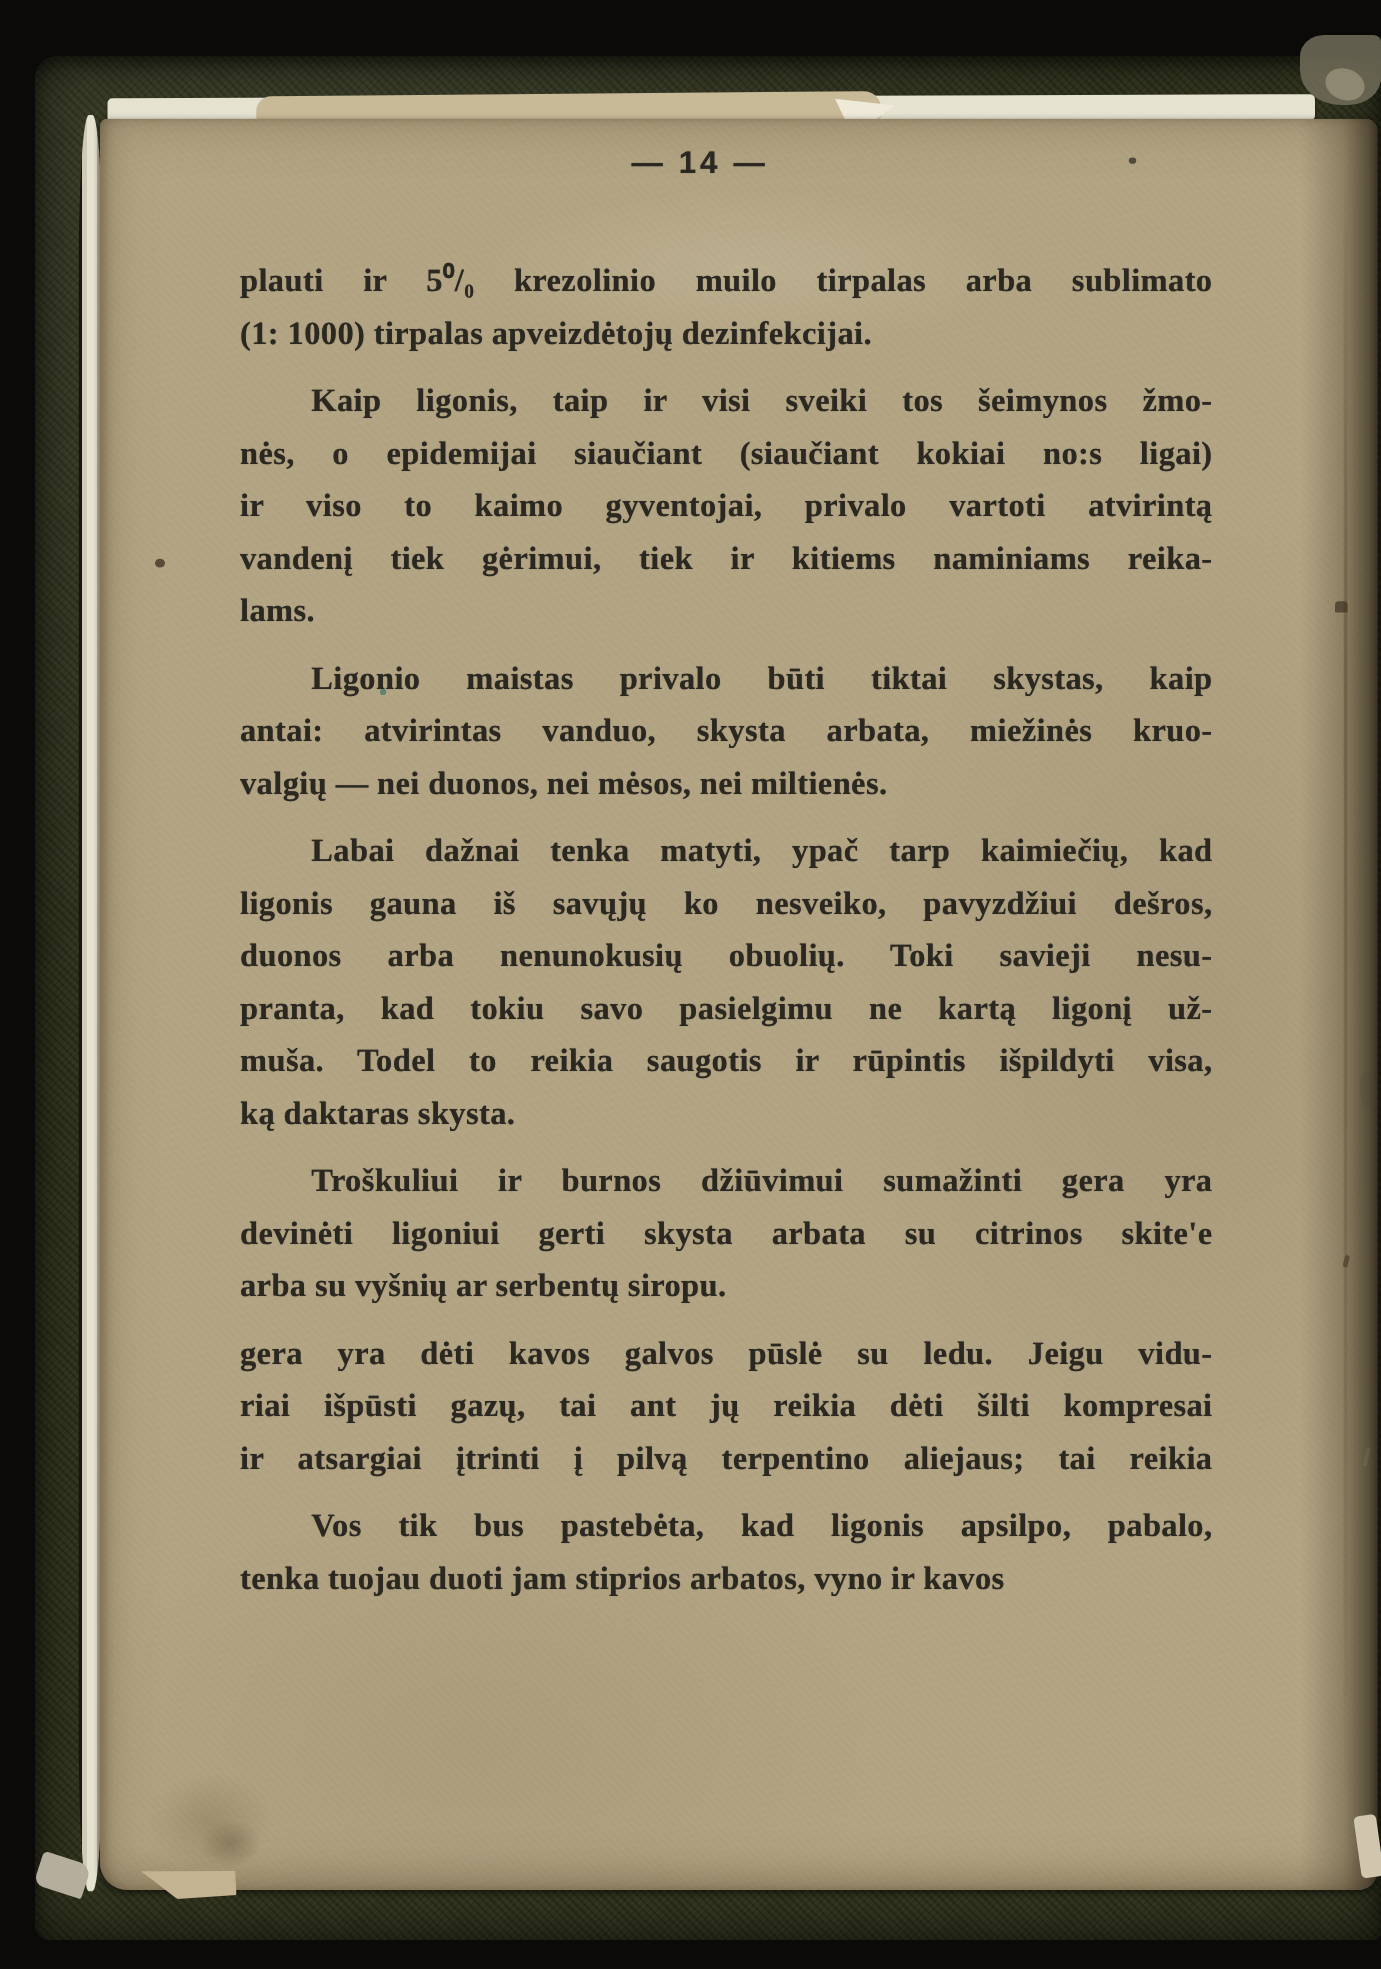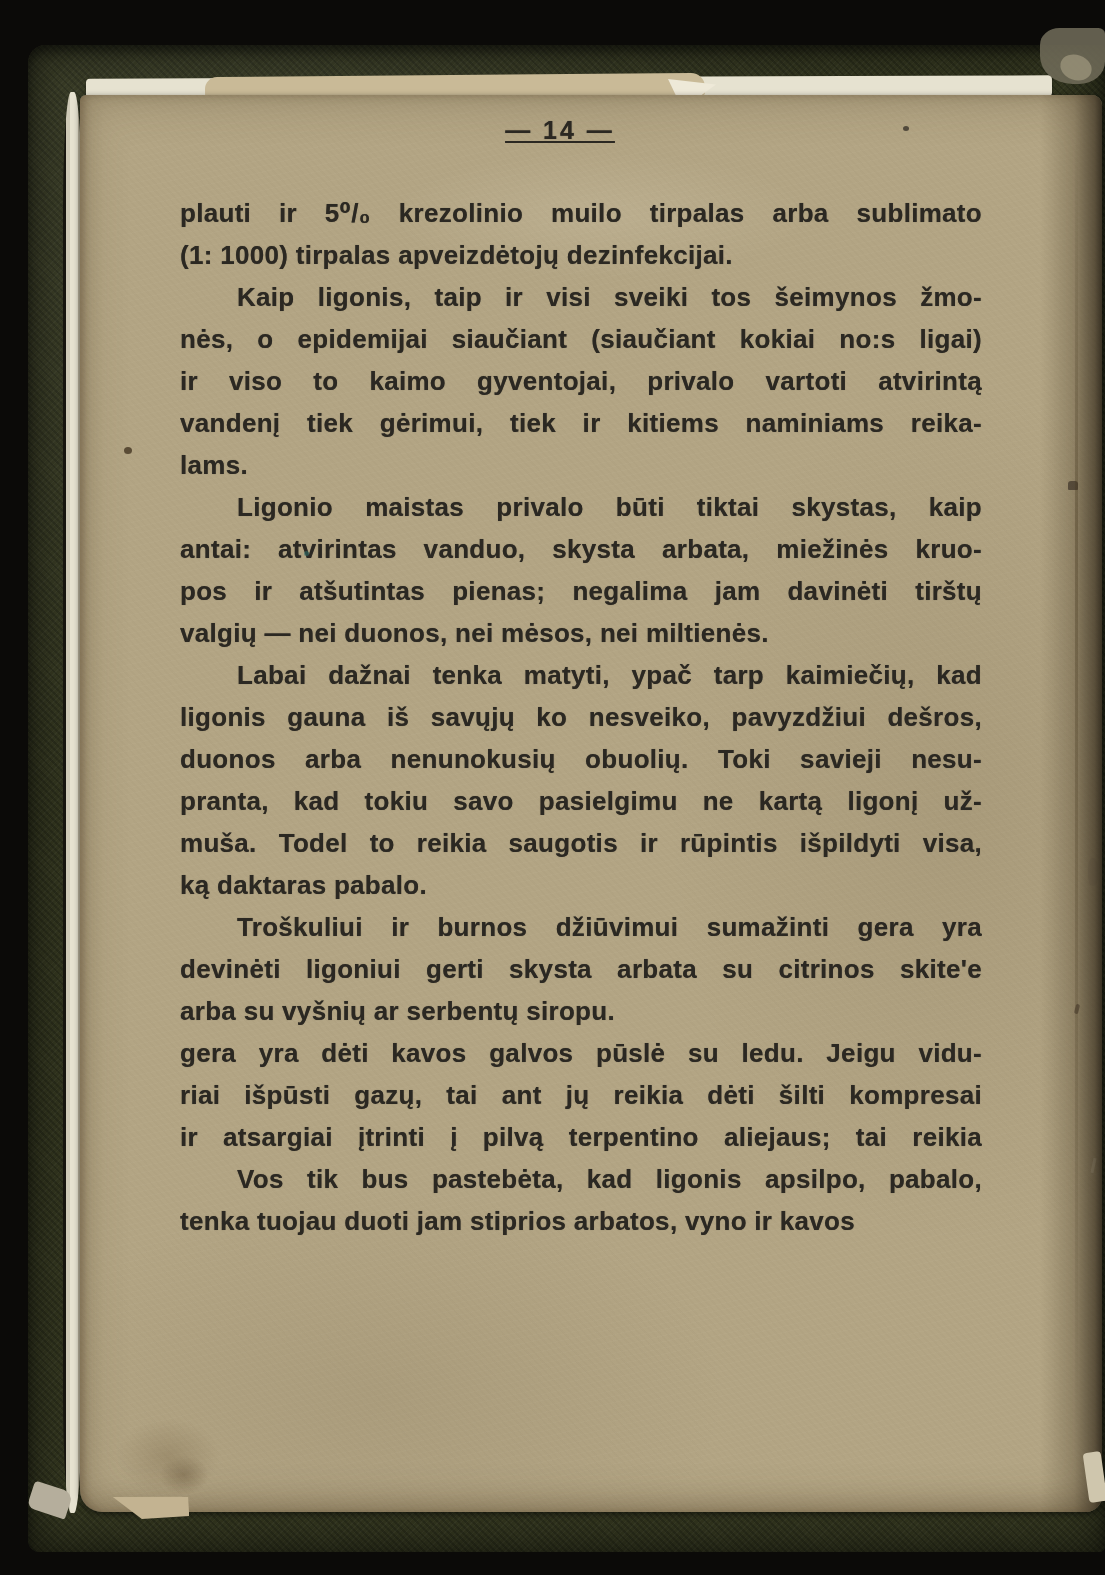--- a/index.html
+++ b/index.html
@@ -72,28 +72,28 @@
   }
   .right-crease{
     position:absolute;top:40px;right:24px;width:3px;height:92%;
     background:linear-gradient(to bottom, rgba(70,55,30,.0), rgba(70,55,30,.35) 30%, rgba(70,55,30,.15) 80%, transparent);
     pointer-events:none;
   }
   
   .page-number{
     position:absolute;top:21px;left:0;right:62px;text-align:center;
     font-size:25px;font-weight:bold;letter-spacing:3px;
-    color:var(--ink,#2b2822);text-shadow:0 0 .7px rgba(43,40,34,.7);text-decoration:underline;
+    color:var(--ink,#2b2822);text-shadow:0 0 .7px rgba(43,40,34,.7);
   }
   .text-block{
     position:absolute;top:97px;left:100px;width:802px;
     font-size:26px;font-weight:bold;line-height:42px;letter-spacing:.3px;
     color:var(--ink,#2b2822);text-shadow:0 0 .7px rgba(43,40,34,.65);
   }
-  .paragraph{margin:0;}
+  .paragraph{margin:12px;font-family:Liberation Serif, serif;}
   .line{text-align:justify;text-align-last:justify;white-space:normal;overflow:hidden;height:42px;}
   .line.last{text-align-last:left;}
   .line.indent{padding-left:57px;}
   
   .speck{position:absolute;pointer-events:none;}
   .sp-margin-dot{left:44px;top:352px;width:8px;height:7px;background:#4a3c28;border-radius:50%;opacity:.85;}
   .sp-header-dot{left:823px;top:31px;width:6px;height:5px;background:#3a332a;border-radius:50%;opacity:.8;}
   .sp-right-n{left:988px;top:386px;width:10px;height:9px;background:#4a4034;border-radius:3px 3px 1px 1px;opacity:.8;}
   .sp-right-comma{left:995px;top:909px;width:4px;height:10px;background:#55493a;border-radius:2px;transform:rotate(14deg);opacity:.7;}
   .sp-teal{left:224px;top:456px;width:5px;height:5px;background:#2e6b66;border-radius:50%;opacity:.6;}
@@ -128,30 +128,29 @@
         <div class="paragraph">
           <div class="line indent">Kaip ligonis, taip ir visi sveiki tos šeimynos žmo-</div>
           <div class="line">nės, o epidemijai siaučiant (siaučiant kokiai no:s ligai)</div>
           <div class="line">ir viso to kaimo gyventojai, privalo vartoti atvirintą</div>
           <div class="line">vandenį tiek gėrimui, tiek ir kitiems naminiams reika-</div>
           <div class="line last">lams.</div>
         </div>
         <div class="paragraph">
           <div class="line indent">Ligonio maistas privalo būti tiktai skystas, kaip</div>
           <div class="line">antai: atvirintas vanduo, skysta arbata, miežinės kruo-</div>
-          <div class="line">pos ir atšutintas pienas; negalima jam davinėti tirštų</div>
           <div class="line last">valgių — nei duonos, nei mėsos, nei miltienės.</div>
         </div>
         <div class="paragraph">
           <div class="line indent">Labai dažnai tenka matyti, ypač tarp kaimiečių, kad</div>
           <div class="line">ligonis gauna iš savųjų ko nesveiko, pavyzdžiui dešros,</div>
           <div class="line">duonos arba nenunokusių obuolių. Toki savieji nesu-</div>
           <div class="line">pranta, kad tokiu savo pasielgimu ne kartą ligonį už-</div>
           <div class="line">muša. Todel to reikia saugotis ir rūpintis išpildyti visa,</div>
-          <div class="line last">ką daktaras pabalo.</div>
+          <div class="line last">ką daktaras skysta.</div>
         </div>
         <div class="paragraph">
           <div class="line indent">Troškuliui ir burnos džiūvimui sumažinti gera yra</div>
           <div class="line">devinėti ligoniui gerti skysta arbata su citrinos skite'e</div>
           <div class="line last">arba su vyšnių ar serbentų siropu.</div>
         </div>
         <div class="paragraph">
           <div class="line">gera yra dėti kavos galvos pūslė su ledu. Jeigu vidu-</div>
           <div class="line">riai išpūsti gazų, tai ant jų reikia dėti šilti kompresai</div>
           <div class="line">ir atsargiai įtrinti į pilvą terpentino aliejaus; tai reikia</div>

